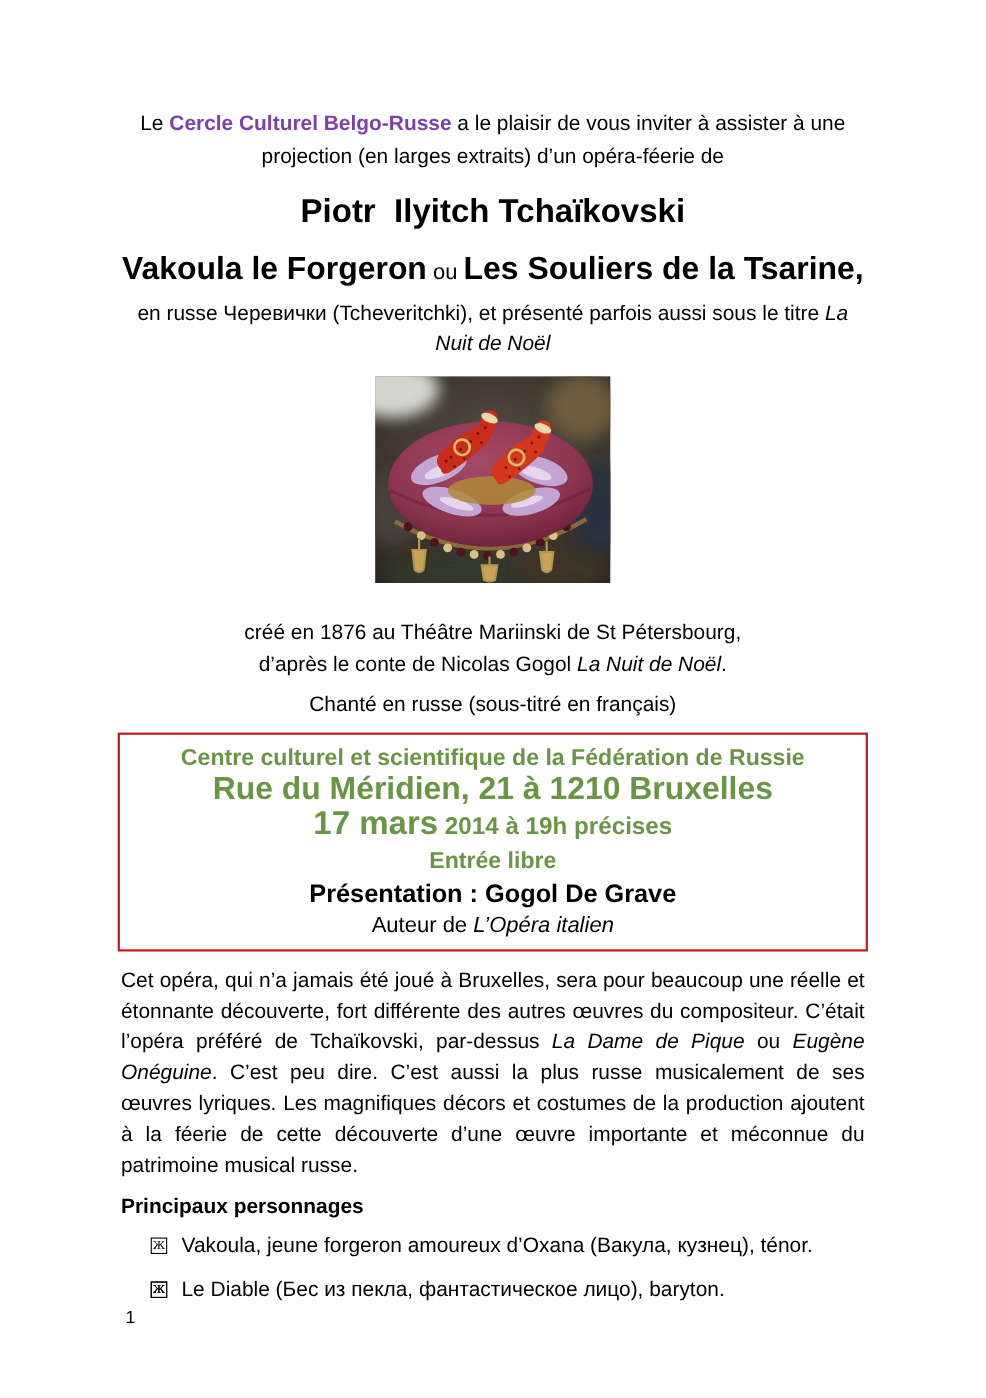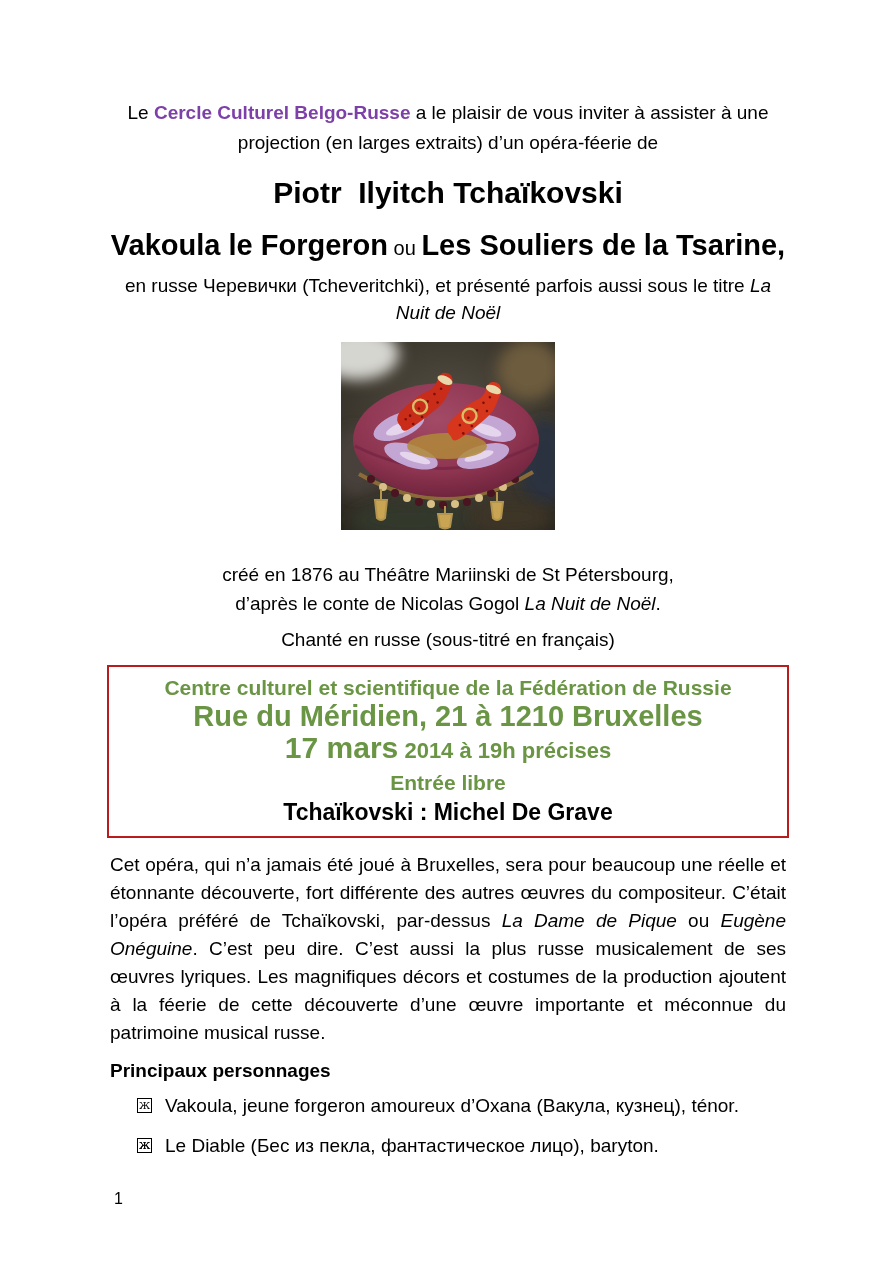--- a/index.html
+++ b/index.html
@@ -219,21 +219,22 @@
 
   <p class="creation"><span>créé en 1876 au Théâtre Mariinski de St Pétersbourg,</span><br><span>d’après le conte de Nicolas Gogol </span><i>La Nuit de Noël</i><span>.</span></p>
 
   <p class="chante">Chanté en russe (sous-titré en français)</p>
 
   <div class="event-box">
     <div class="box-venue green">Centre culturel et scientifique de la Fédération de Russie</div>
     <div class="box-address green">Rue du Méridien, 21 à 1210 Bruxelles</div>
     <div class="box-dateline green"><span class="big">17 mars</span><span> 2014 à 19h précises</span></div>
     <div class="box-admission green">Entrée libre</div>
-    <div class="box-presenter">Tchaïkovski : Michel De Grave</div>
+    <div class="box-presenter">Présentation : Gogol De Grave</div>
+    <div class="box-author"><span>Auteur de </span><i>L’Opéra italien</i></div>
   </div>
 
   <p class="description"><span>Cet opéra, qui n’a jamais été joué à Bruxelles, sera pour beaucoup une réelle et étonnante découverte, fort différente des autres œuvres du compositeur. C’était l’opéra préféré de Tchaïkovski, par-dessus </span><i>La Dame de Pique</i><span> ou </span><i>Eugène Onéguine</i><span>. C’est peu dire. C’est aussi la plus russe musicalement de ses œuvres lyriques. Les magnifiques décors et costumes de la production ajoutent à la féerie de cette découverte d’une œuvre importante et méconnue du patrimoine musical russe.</span></p>
 
   <h3 class="chars-heading">Principaux personnages</h3>
 
   <ul class="chars">
     <li><span class="bullet-box">Ж</span><span>Vakoula, jeune forgeron amoureux d’Oxana (Вакула, кузнец), ténor.</span></li>
     <li><span class="bullet-box">Ж</span></li>
     <li><span class="bullet-box">Ж</span><span>Le Diable (Бес из пекла, фантастическое лицо), baryton.</span></li>

